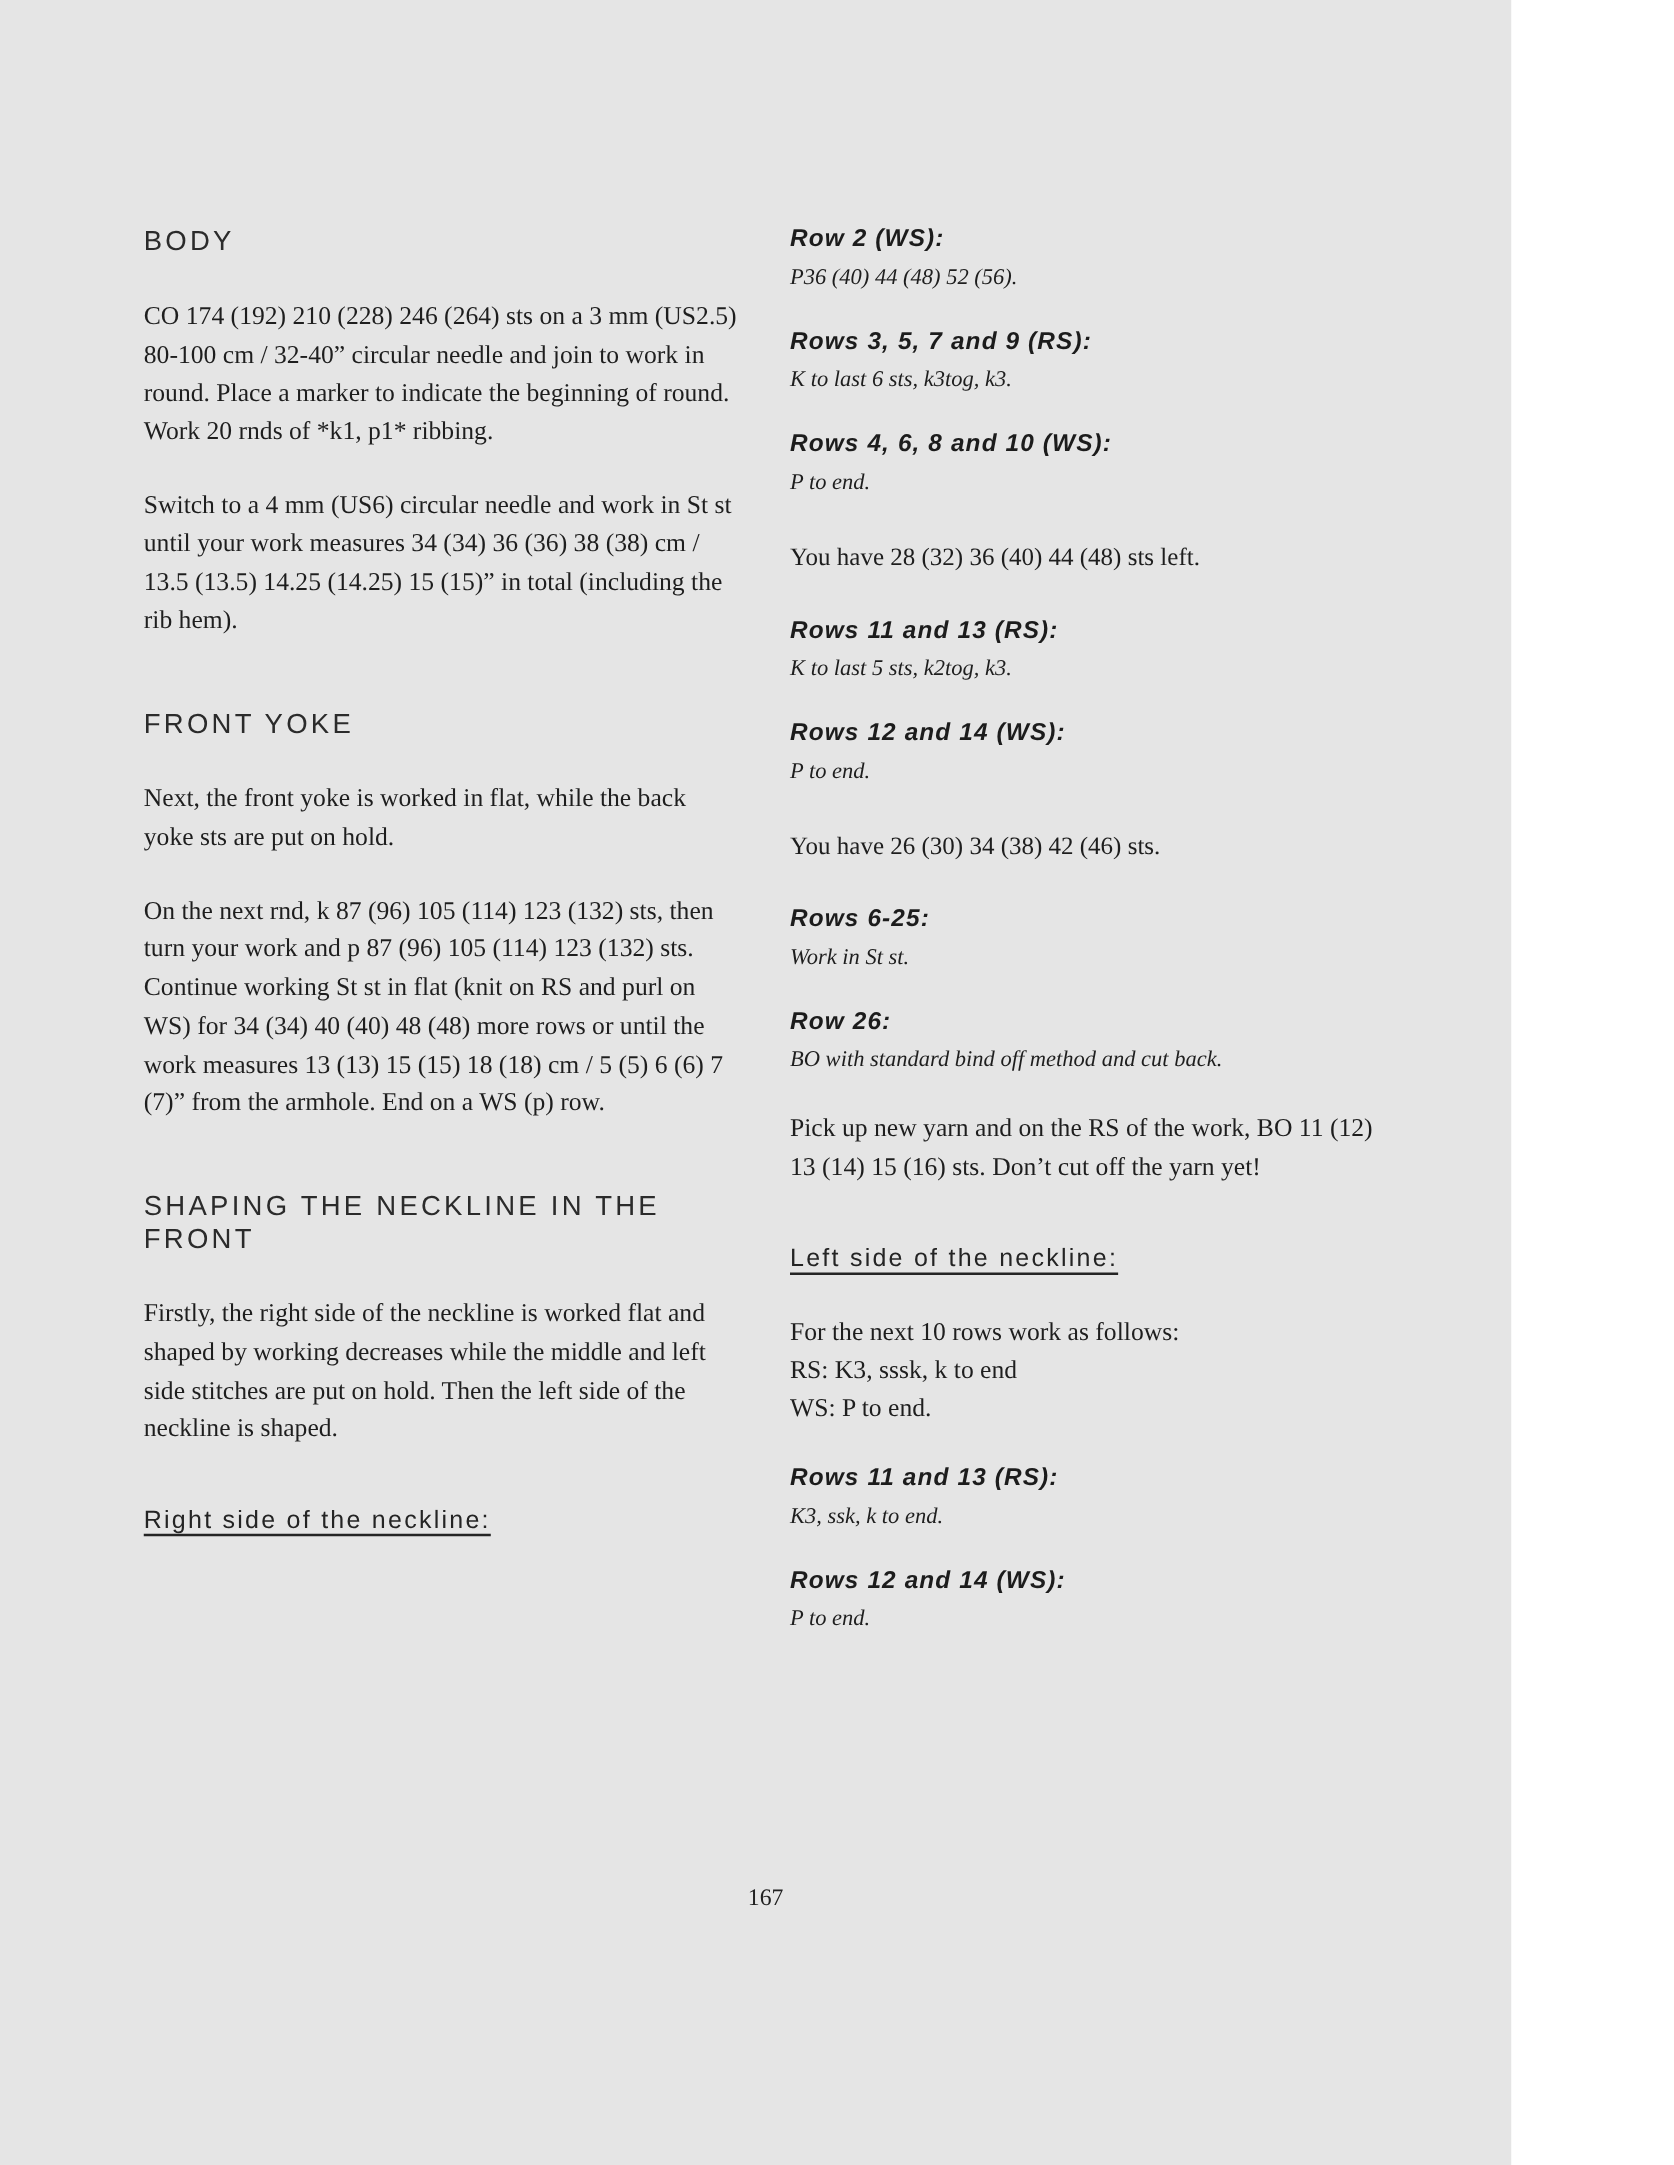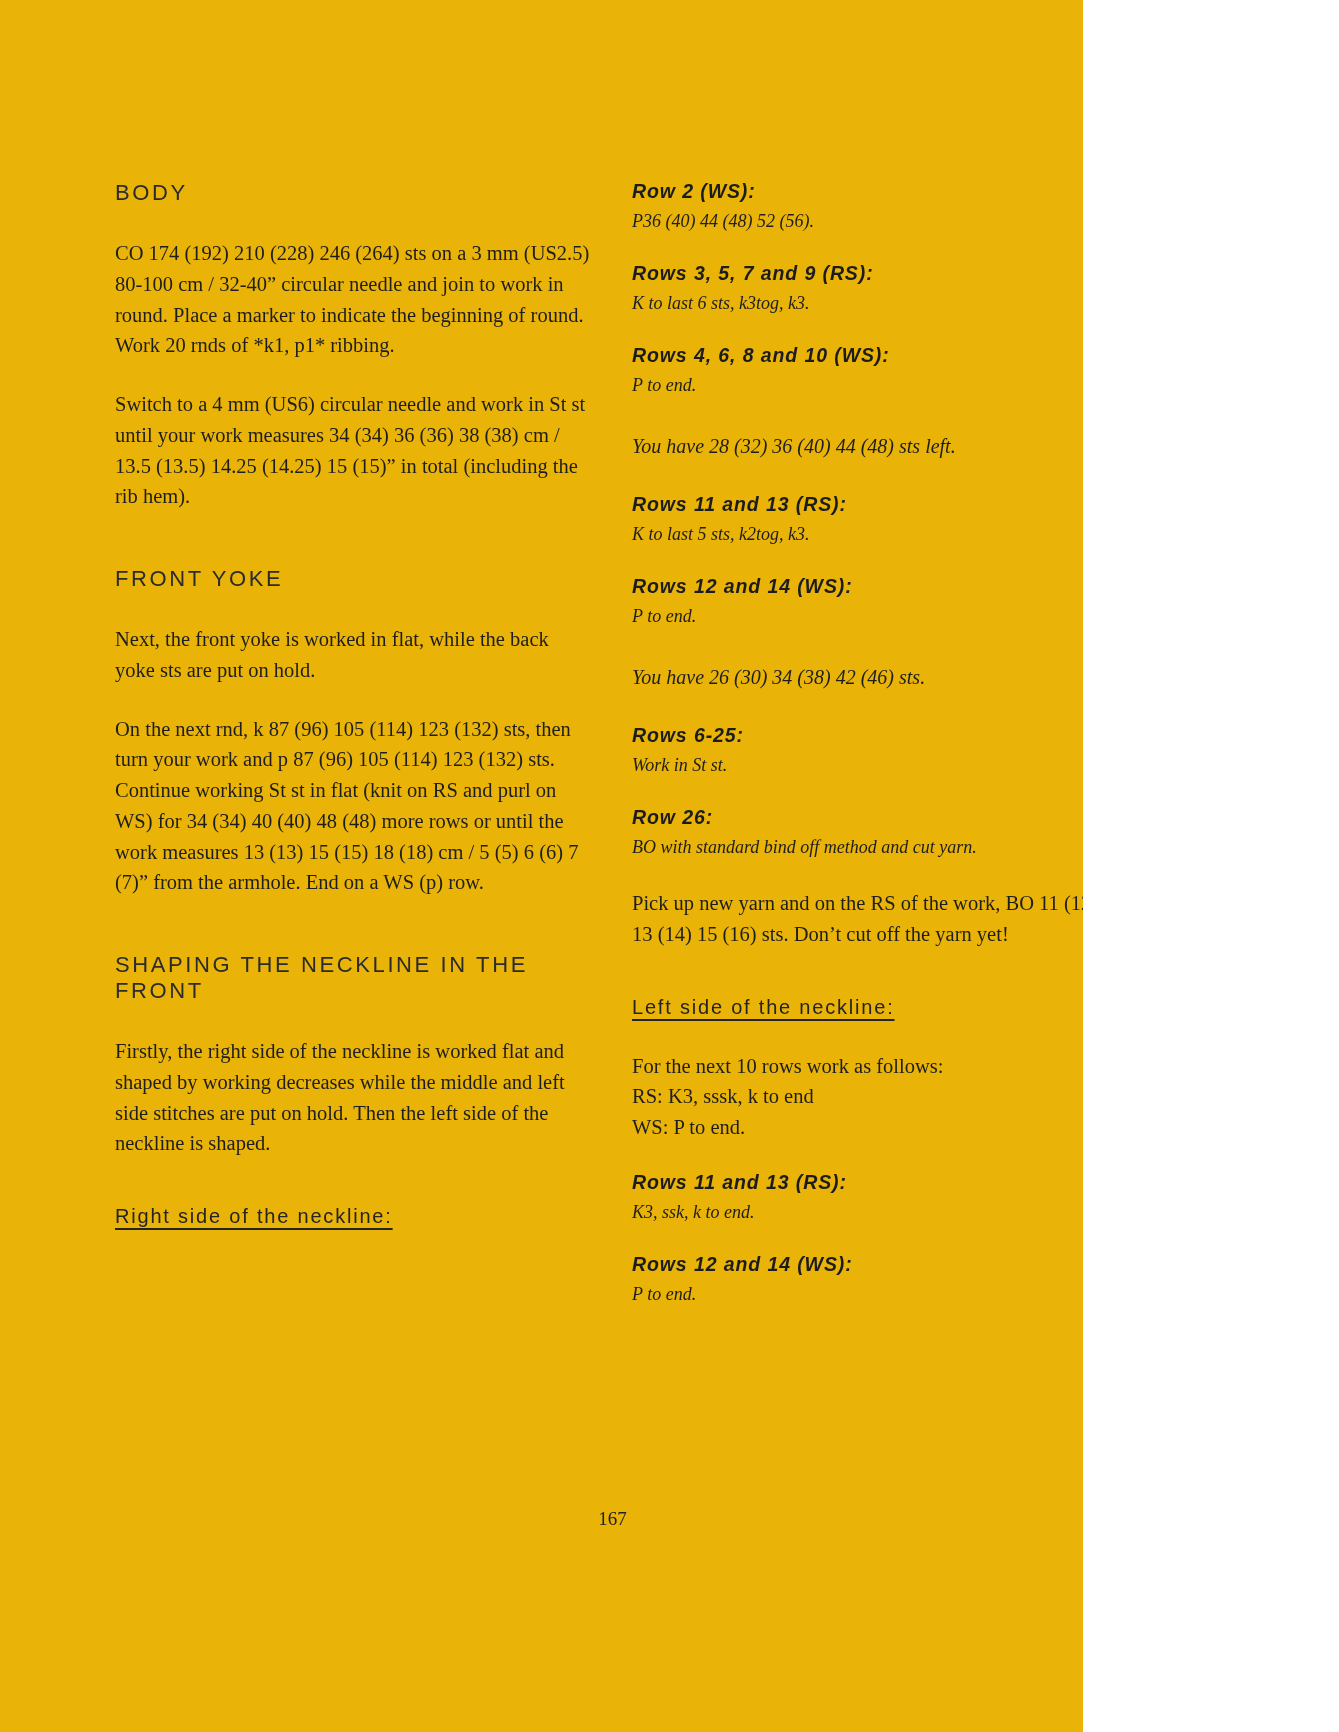--- a/index.html
+++ b/index.html
@@ -2,23 +2,23 @@
 <html><head>
 <meta charset="utf-8">
 <style>
   html, body {
     margin: 0;
     padding: 0;
     background: #ffffff;
   }
   .page {
     position: relative;
-    width: 1083px;
+    width: 1209px;
     height: 1732px;
-    background: #eab308;
+    background: #e5e5e5;
     overflow: hidden;
     font-family: "Liberation Serif", serif;
     color: #1e1e1e;
   }
   .columns {
     position: absolute;
     top: 180px;
     left: 115px;
     display: flex;
     width: 995px;
@@ -71,21 +71,20 @@
     margin: 0 0 5px 0;
   }
   .rowtext {
     font-size: 18px;
     line-height: 1.5;
     margin: 0;
   }
 
   
   .note {
-    font-style: italic;
     font-size: 20px;
     line-height: 1.5;
     margin: 32px 0 32px 0;
   }
 
   .page-number {
     position: absolute;
     left: 115px;
     width: 995px;
     top: 1508px;
@@ -153,21 +152,21 @@
 
       <p class="note">You have 26 (30) 34 (38) 42 (46) sts.</p>
 
       <div class="row-block">
         <div class="rowlabel">Rows 6-25:</div>
         <p class="rowtext">Work in St st.</p>
       </div>
 
       <div class="row-block">
         <div class="rowlabel">Row 26:</div>
-        <p class="rowtext">BO with standard bind off method and cut yarn.</p>
+        <p class="rowtext">BO with standard bind off method and cut back.</p>
       </div>
 
 
       <p class="para">Pick up new yarn and on the RS of the work, BO 11 (12) 13 (14) 15 (16) sts. Don’t cut off the yarn yet!</p>
 
       <div class="subhead">Left side of the neckline:</div>
 
       <p class="para">
         <span class="line">For the next 10 rows work as follows:</span>
         <span class="line">RS: K3, sssk, k to end</span>

